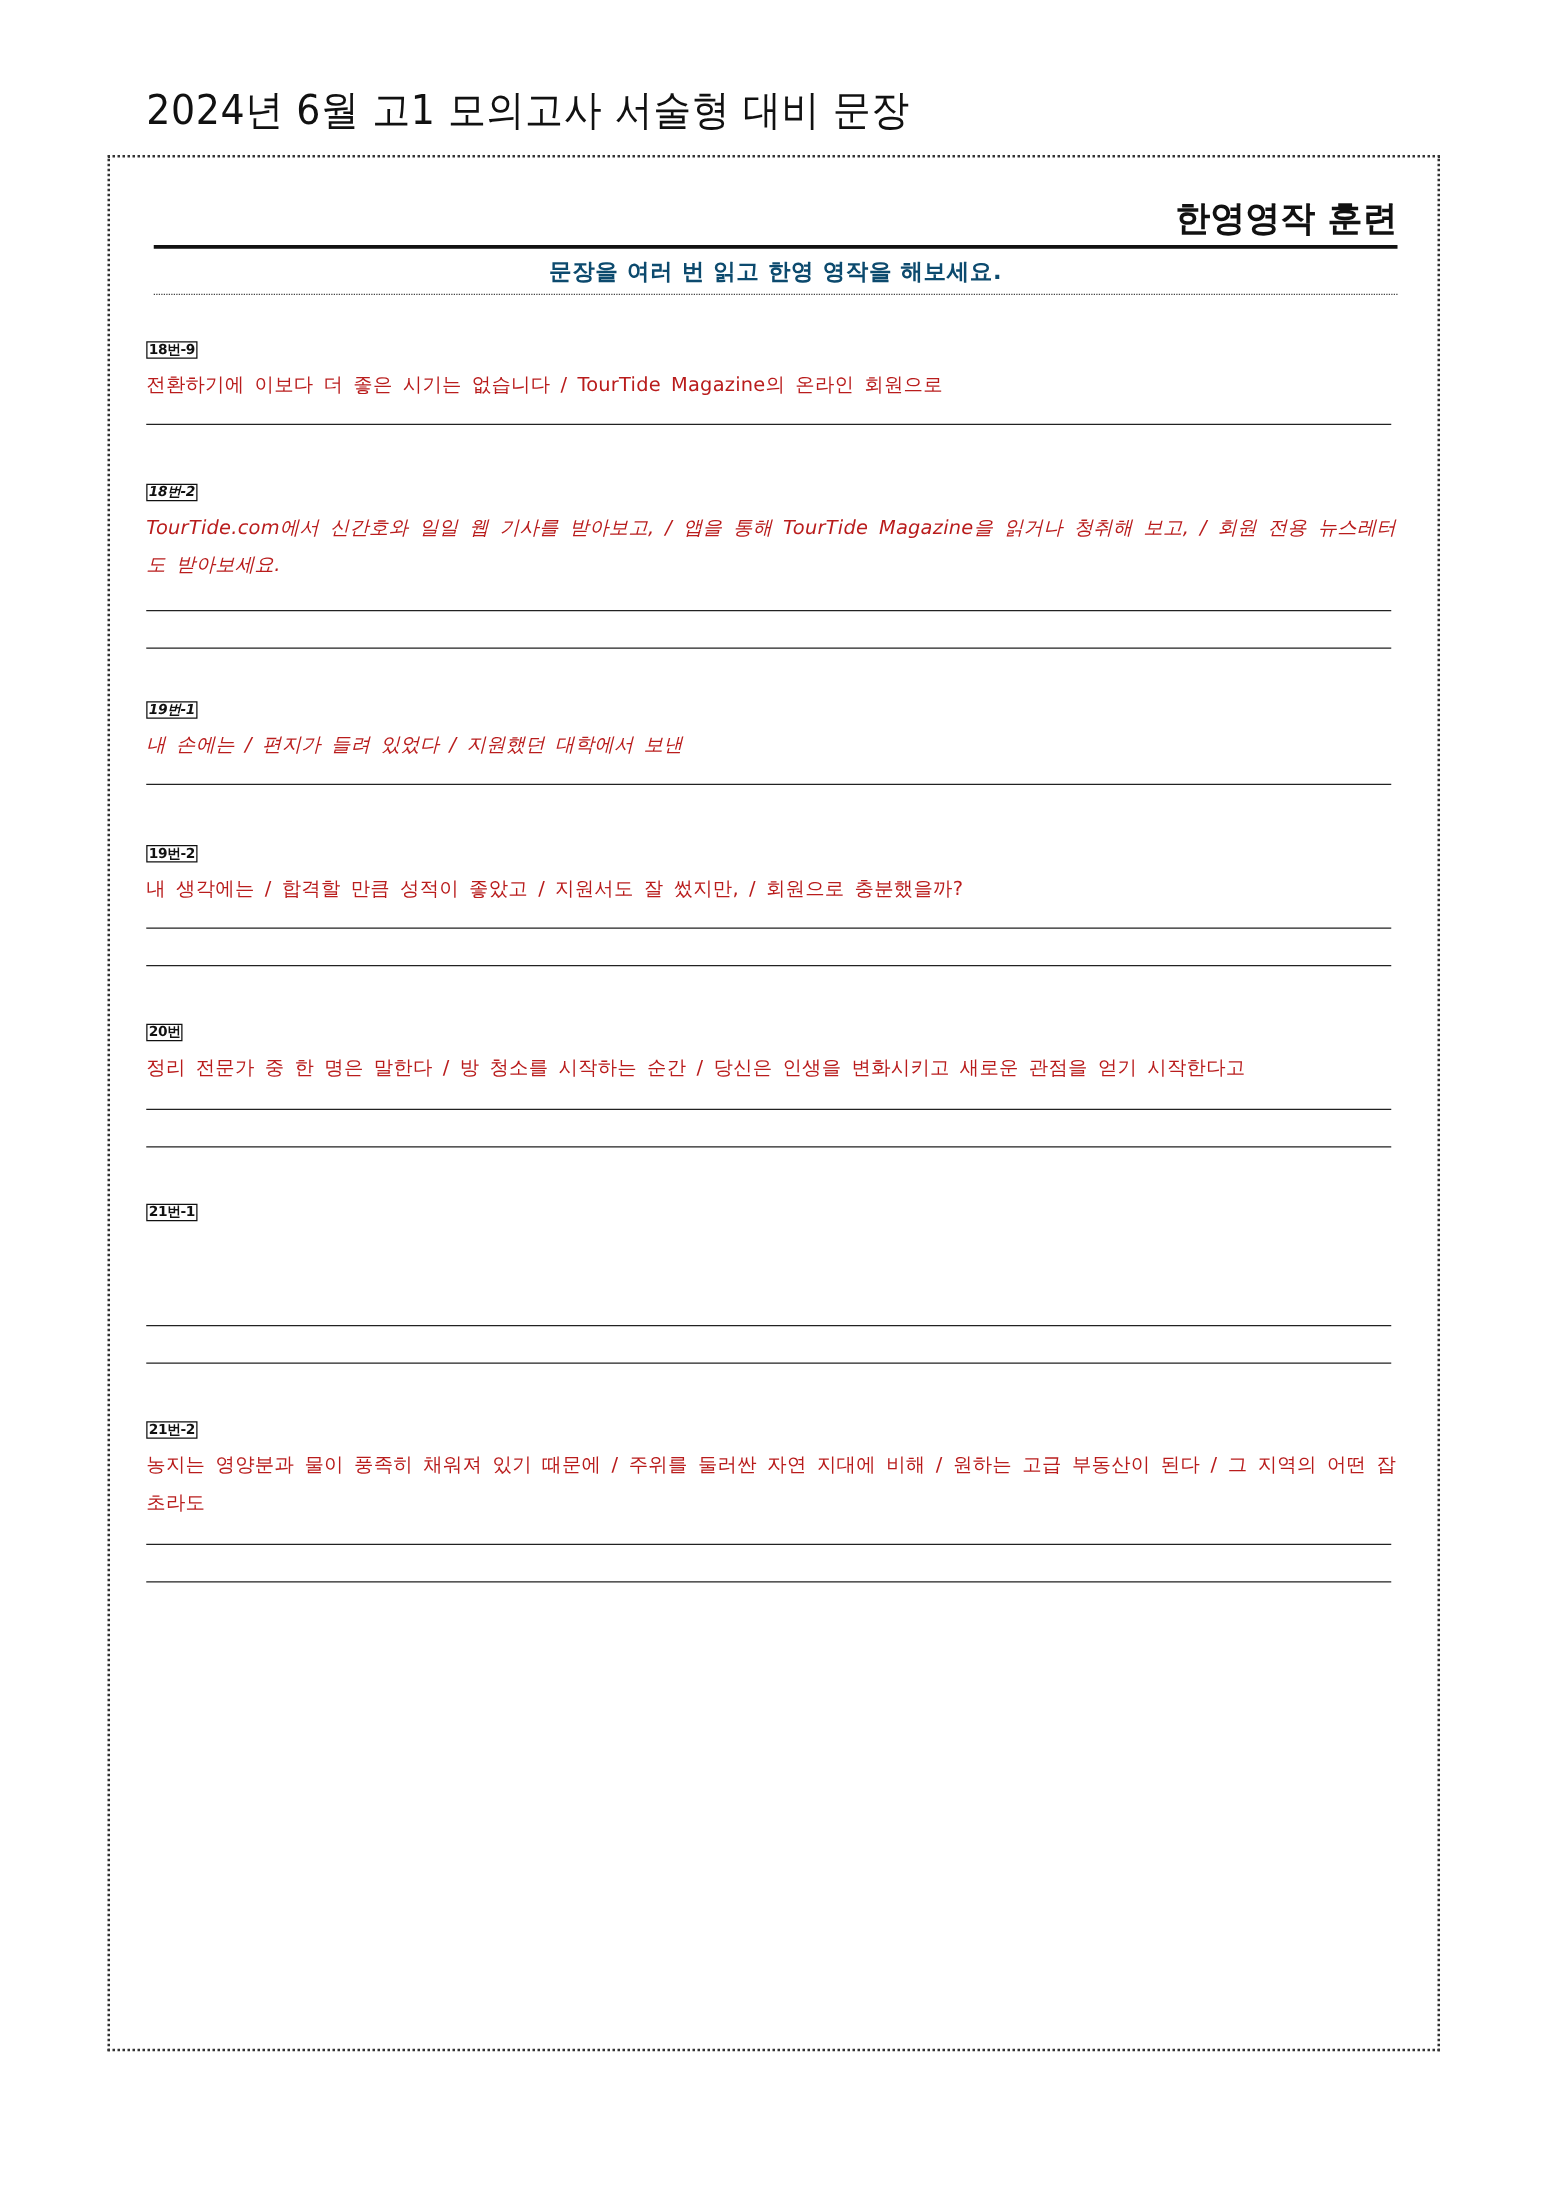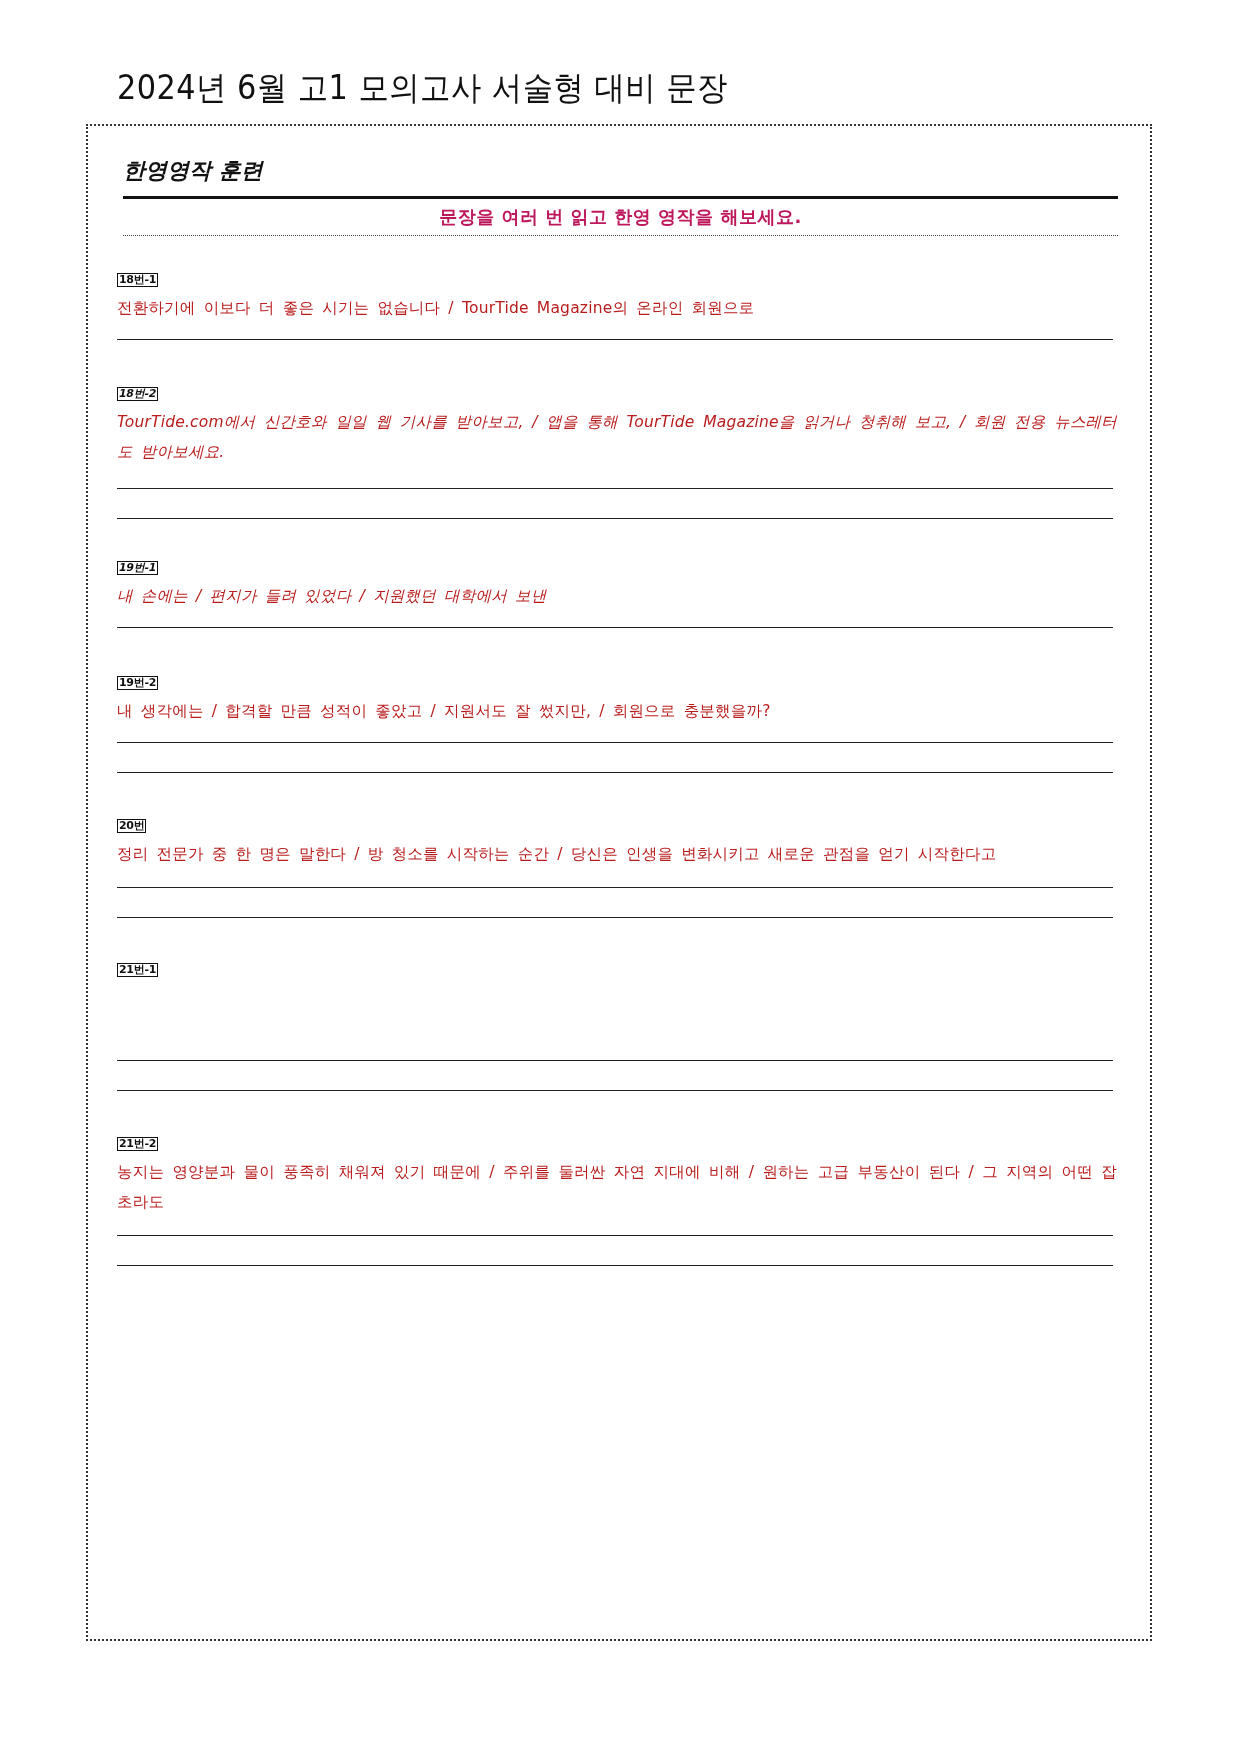--- a/index.html
+++ b/index.html
@@ -11,27 +11,27 @@
       position: absolute; left: 117px; top: 66px;
       font-size: 33px; font-weight: normal; letter-spacing: 0.5px; color: #111;
       font-family: "DejaVu Sans", sans-serif; transform: scaleX(0.92); transform-origin: left top;
       white-space: nowrap;
     }
     .frame {
       position: absolute; left: 86px; top: 124px; width: 1066px; height: 1517px;
       border: 2px dotted #333; box-sizing: border-box;
     }
     .heading {
-      position: absolute; left: 123px; width: 995px; top: 156px; text-align: left;
-      font-size: 22px; font-weight: bold; color: #111; font-style: italic;
+      position: absolute; left: 123px; width: 995px; top: 156px; text-align: right;
+      font-size: 28px; font-weight: bold; color: #111;
     }
     .thick-rule { position: absolute; left: 123px; width: 995px; top: 196px; height: 3px; background: #111; }
     .subheading {
       position: absolute; left: 123px; width: 995px; top: 205px; text-align: center;
-      font-size: 18px; font-weight: bold; color: #be185d; letter-spacing: 0.5px;
+      font-size: 18px; font-weight: bold; color: #0c4a6e; letter-spacing: 0.5px;
     }
     .dot-rule { position: absolute; left: 123px; width: 995px; top: 235px; border-top: 1px dotted #444; }
     .section { position: absolute; left: 117px; width: 1000px; }
     .badge {
       display: inline-block; border: 1.5px solid #111; font-size: 11px; font-weight: bold;
       line-height: 12px; padding: 0 1px; color: #111; letter-spacing: -0.3px;
     }
     .sentence {
       margin-top: 6px; font-size: 15.5px; line-height: 30px; color: #b91c1c;
       text-align: justify; word-spacing: 3px; letter-spacing: 0.2px;
@@ -47,21 +47,21 @@
 <div class="doc-title">2024년 6월 고1 모의고사 서술형 대비 문장</div>
 
 <div class="frame"></div>
 
 <div class="heading">한영영작 훈련</div>
 <div class="thick-rule"></div>
 <div class="subheading">문장을 여러 번 읽고 한영 영작을 해보세요.</div>
 <div class="dot-rule"></div>
 
 <div class="section" style="top:268px;">
-  <span class="badge">18번-1</span>
+  <span class="badge">18번-9</span>
   <div class="sentence">전환하기에 이보다 더 좋은 시기는 없습니다 / TourTide Magazine의 온라인 회원으로</div>
 </div>
 <div class="answer-line" style="top:339px;"></div>
 
 <div class="section" style="top:382px;font-style:italic;">
   <span class="badge">18번-2</span>
   <div class="sentence">TourTide.com에서 신간호와 일일 웹 기사를 받아보고, / 앱을 통해 TourTide Magazine을 읽거나 청취해 보고, / 회원 전용 뉴스레터도 받아보세요.</div>
 </div>
 <div class="answer-line" style="top:488px;"></div>
 <div class="answer-line" style="top:518px;"></div>

